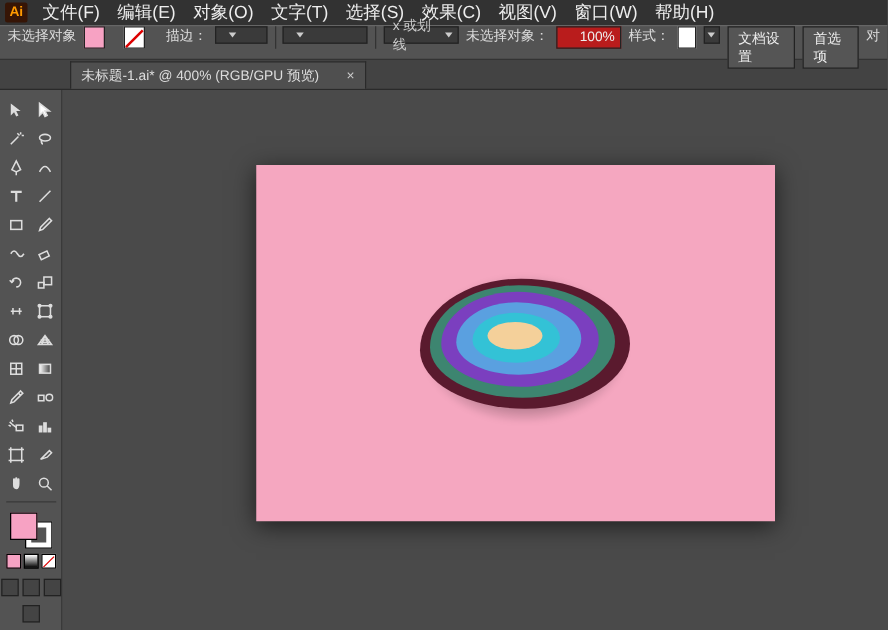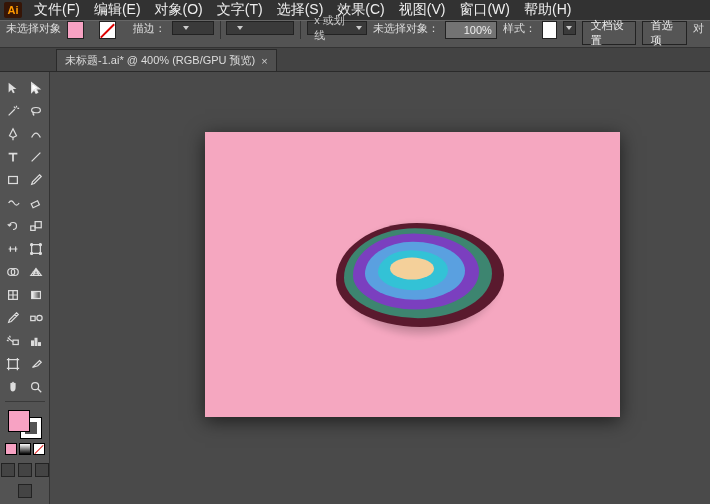--- a/index.html
+++ b/index.html
@@ -18,27 +18,27 @@
 
 .optbar { height: 28px; background: #535353; border-top: 1px solid #666; border-bottom: 1px solid #333; display: flex; align-items: flex-start; padding: 0 6px; gap: 6px; }
 .opt-label { color: #ddd; font-size: 11px; white-space: nowrap; }
 .swatch { width: 20px; height: 18px; border: 1px solid #222; }
 .swatch.pink { background: #f7a2c3; }
 .swatch.white { background: #fff; }
 .swatch.none { background: #fff; position: relative; }
 .swatch.none::after { content: ""; position: absolute; left: -2px; right: -2px; top: 50%; border-top: 2px solid #d00; transform: rotate(-45deg); }
 .dd { height: 14px; background: #3a3a3a; border: 1px solid #222; display: flex; align-items: center; padding: 0 4px 0 6px; gap: 4px; }
 .dd .caret { width: 0; height: 0; border-left: 3px solid transparent; border-right: 3px solid transparent; border-top: 4px solid #ccc; }
-.num-field { height: 18px; background: #737373; border: 1px solid #222; color: #eee; padding: 0 4px; display: flex; align-items: center; min-width: 52px; justify-content: flex-end; }
-.btn { height: 24px; padding: 0 8px; background: #555; border: 1px solid #222; display: flex; align-items: center; color: #eee; cursor: pointer; }
+.num-field { height: 18px; background: #b91c1c; border: 1px solid #222; color: #eee; padding: 0 4px; display: flex; align-items: center; min-width: 52px; justify-content: flex-end; }
+.btn { height: 34px; padding: 0 8px; background: #555; border: 1px solid #222; display: flex; align-items: center; color: #eee; cursor: pointer; }
 .divider { width: 1px; height: 18px; background: #333; }
 
 
 .tabbar { height: 24px; background: #434343; display: flex; align-items: flex-end; padding-left: 56px; border-bottom: 1px solid #2a2a2a; }
-.tab { height: 22px; background: #4f4f4f; border: 1px solid #2a2a2a; border-bottom: none; padding: 0 8px; display: flex; align-items: center; gap: 6px; color: #ddd; font-size: 11px; }
+.tab { height: 22px; background: #4f4f4f; border: 1px solid #2a2a2a; border-bottom: none; padding: 0 8px; display: flex; align-items: center; gap: 22px; color: #ddd; font-size: 11px; }
 .tab .close { color: #ccc; cursor: pointer; }
 
 
 .main { position: absolute; top: 72px; bottom: 0; left: 0; right: 0; display: flex; }
 .toolbox { width: 50px; background: #535353; border-right: 1px solid #333; display: flex; flex-direction: column; align-items: center; padding: 6px 2px; }
 .tool-grid { display: grid; grid-template-columns: 20px 20px; gap: 3px 3px; }
 .tool { width: 20px; height: 20px; display: flex; align-items: center; justify-content: center; cursor: pointer; border-radius: 2px; }
 .tool svg { width: 14px; height: 14px; stroke: #ddd; fill: none; stroke-width: 1.4; }
 .tool.fill svg { fill: #ddd; stroke: none; }
 .sep { width: 40px; height: 1px; background: #3a3a3a; margin: 4px 0; }

